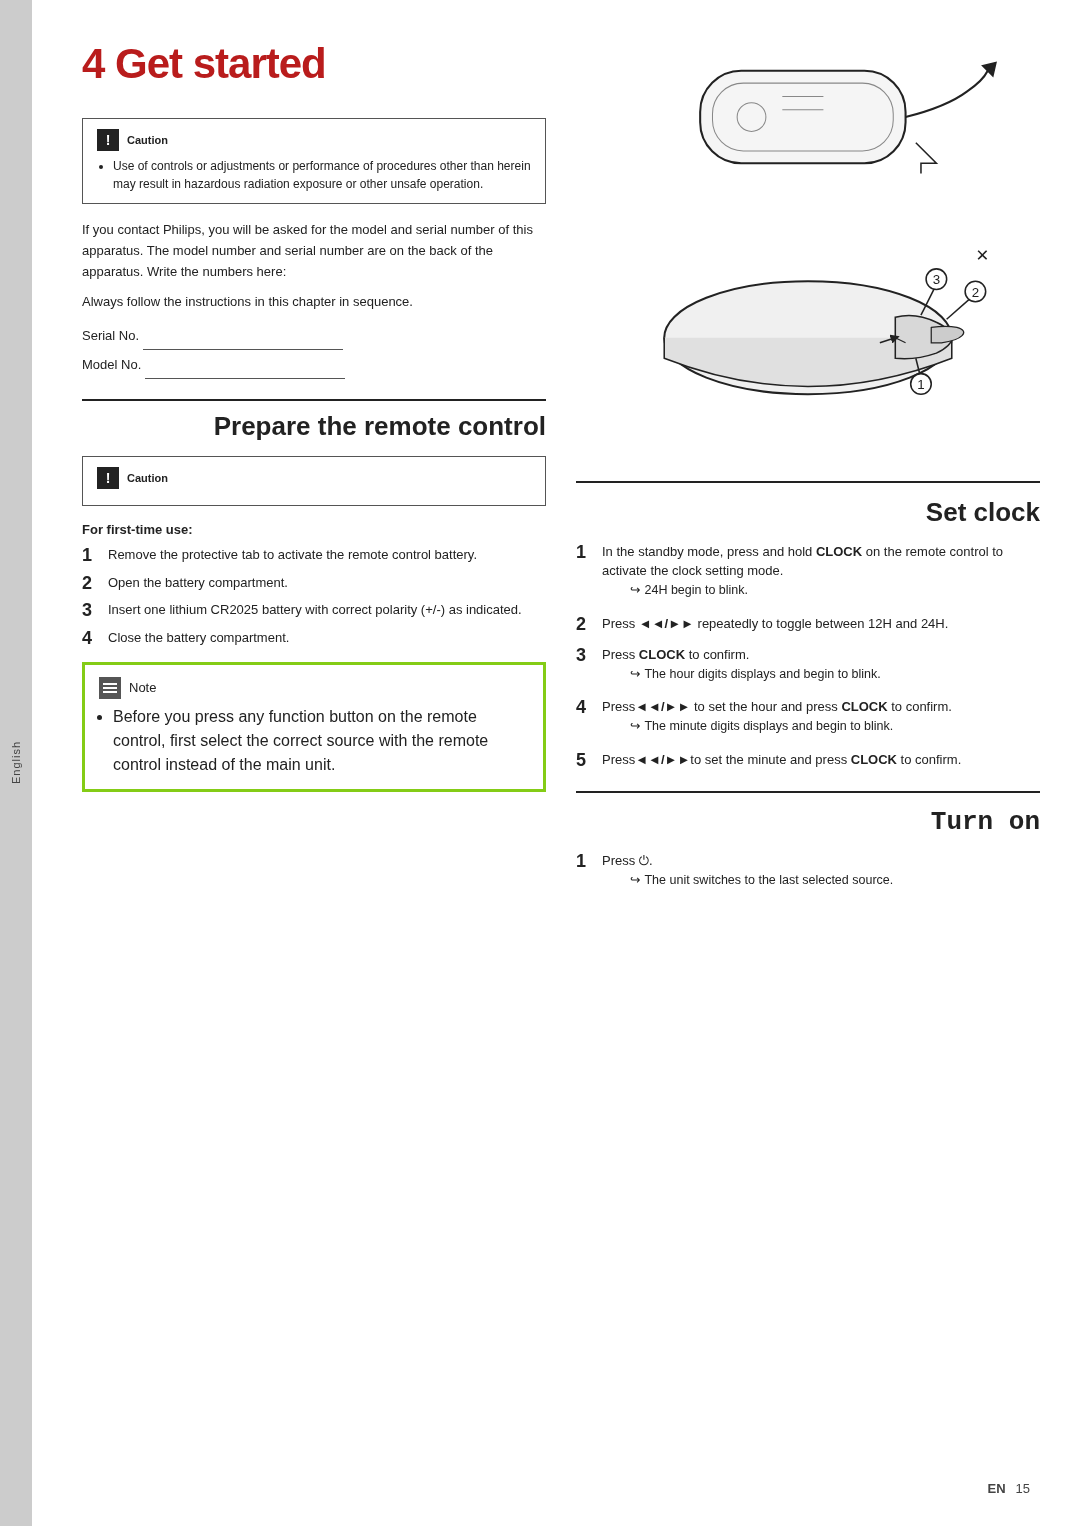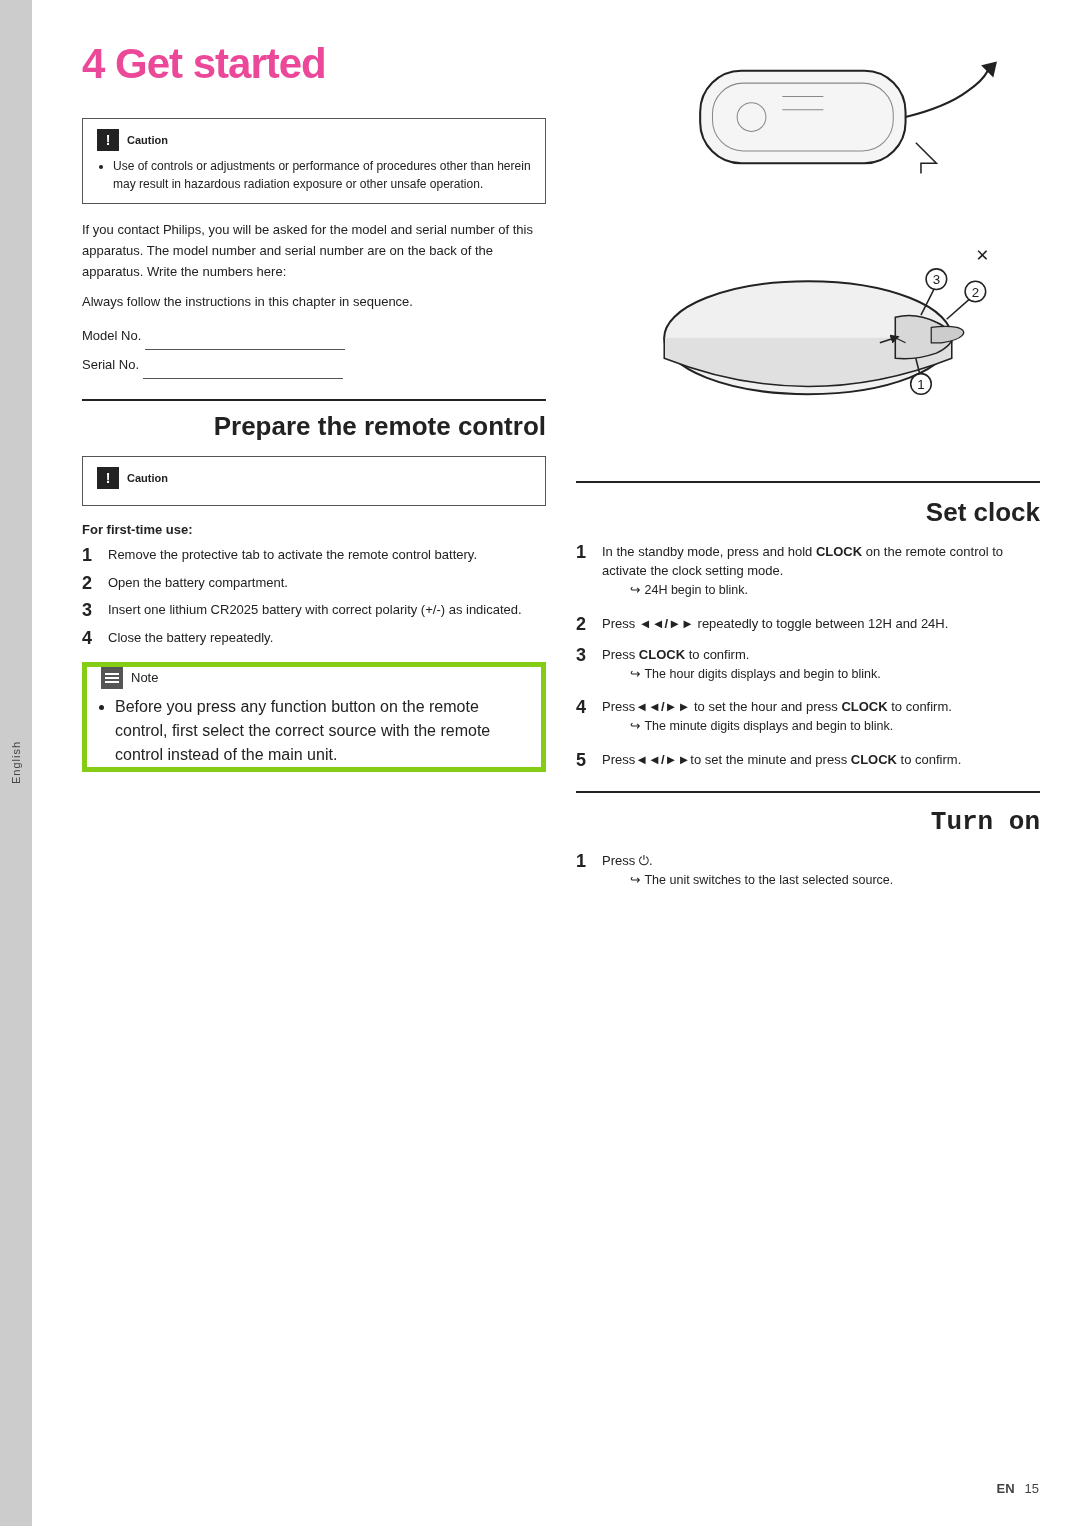--- a/index.html
+++ b/index.html
@@ -52,21 +52,21 @@
     }
     .right-col {
       flex: 1;
       max-width: 500px;
     }
 
     
     .chapter-title {
       font-size: 42px;
       font-weight: bold;
-      color: #ec4899;
+      color: #b91c1c;
       margin-bottom: 30px;
       letter-spacing: -1px;
     }
 
     
     .caution-box {
       border: 1px solid #555;
       padding: 10px 14px;
       margin-bottom: 16px;
     }
@@ -97,22 +97,22 @@
       line-height: 1.5;
       padding-left: 2px;
     }
     .caution-text li {
       list-style: disc;
       margin-left: 14px;
     }
 
     
     .note-box {
-      border: 5px solid #84cc16;
-      padding: 0 14px;
+      border: 3px solid #84cc16;
+      padding: 12px 14px;
       margin-top: 12px;
     }
     .note-header {
       display: flex;
       align-items: center;
       gap: 8px;
       margin-bottom: 6px;
     }
     .note-icon {
       width: 22px;
@@ -226,21 +226,21 @@
     
     .diagram-svg {
       width: 100%;
       max-width: 380px;
     }
 
     
     .page-footer {
       position: absolute;
       bottom: 30px;
-      right: 41px;
+      right: 50px;
       font-size: 13px;
       color: #444;
       display: flex;
       gap: 10px;
       align-items: center;
     }
     .footer-en {
       font-weight: bold;
     }
 
@@ -286,25 +286,25 @@
           </div>
           <ul class="caution-text">
             <li>Use of controls or adjustments or performance of procedures other than herein may result in hazardous radiation exposure or other unsafe operation.</li>
           </ul>
         </div>
 
         <p class="body-text">If you contact Philips, you will be asked for the model and serial number of this apparatus. The model number and serial number are on the back of the apparatus. Write the numbers here:</p>
         <p class="body-text">Always follow the instructions in this chapter in sequence.</p>
 
         <div class="model-row">
+          <span>Serial No.</span>
+          <span class="model-line">&nbsp;</span>
+        </div>
+        <div class="model-row">
           <span>Model No.</span>
-          <span class="model-line">&nbsp;</span>
-        </div>
-        <div class="model-row">
-          <span>Serial No.</span>
           <span class="model-line">&nbsp;</span>
         </div>
 
         <div class="section-heading">Prepare the remote control</div>
 
         <div class="caution-box">
           <div class="caution-header">
             <div class="caution-icon">
               <span>!</span>
             </div>
@@ -321,21 +321,21 @@
           <li>
             <span class="num">2</span>
             <span>Open the battery compartment.</span>
           </li>
           <li>
             <span class="num">3</span>
             <span>Insert one lithium CR2025 battery with correct polarity (+/-) as indicated.</span>
           </li>
           <li>
             <span class="num">4</span>
-            <span>Close the battery repeatedly.</span>
+            <span>Close the battery compartment.</span>
           </li>
         </ol>
 
         <div class="note-box">
           <div class="note-header">
             <div class="note-icon">
               <div class="note-icon-lines">
                 <div class="note-line"></div>
                 <div class="note-line"></div>
                 <div class="note-line"></div>

